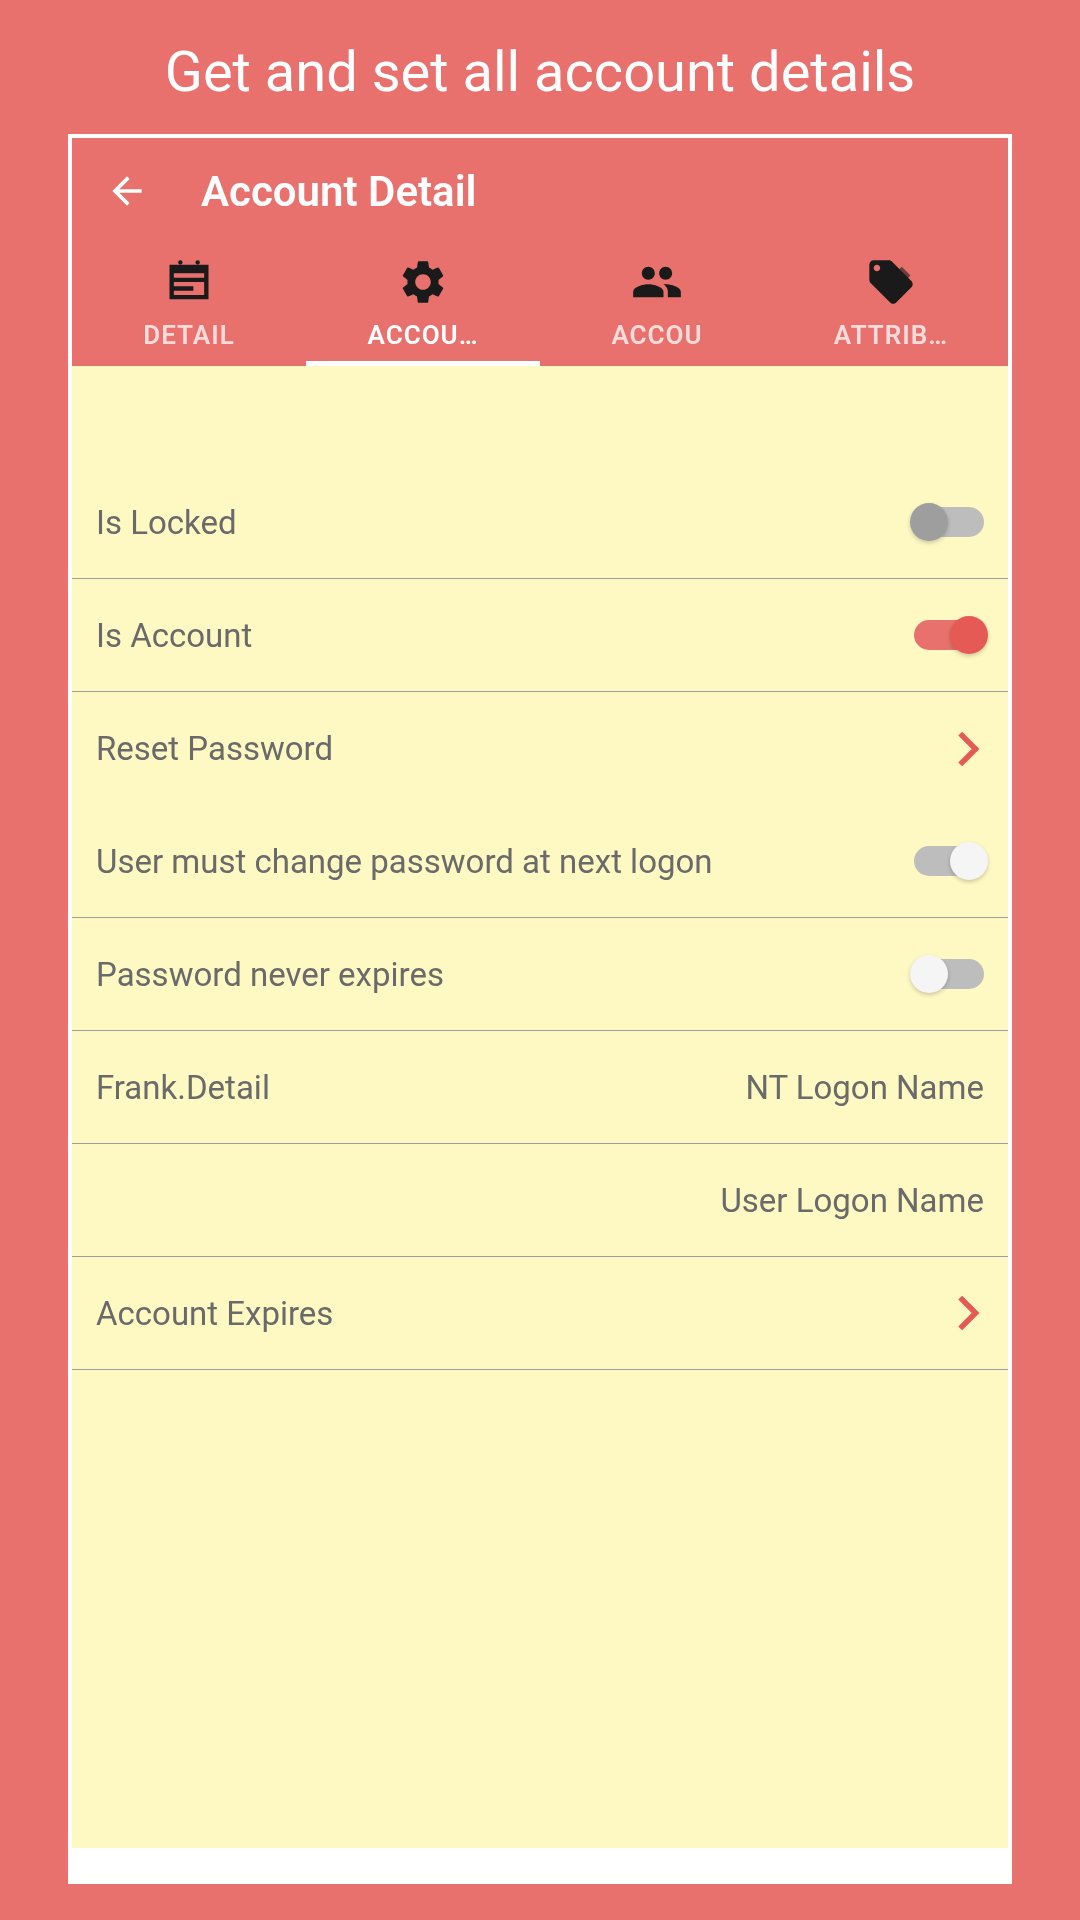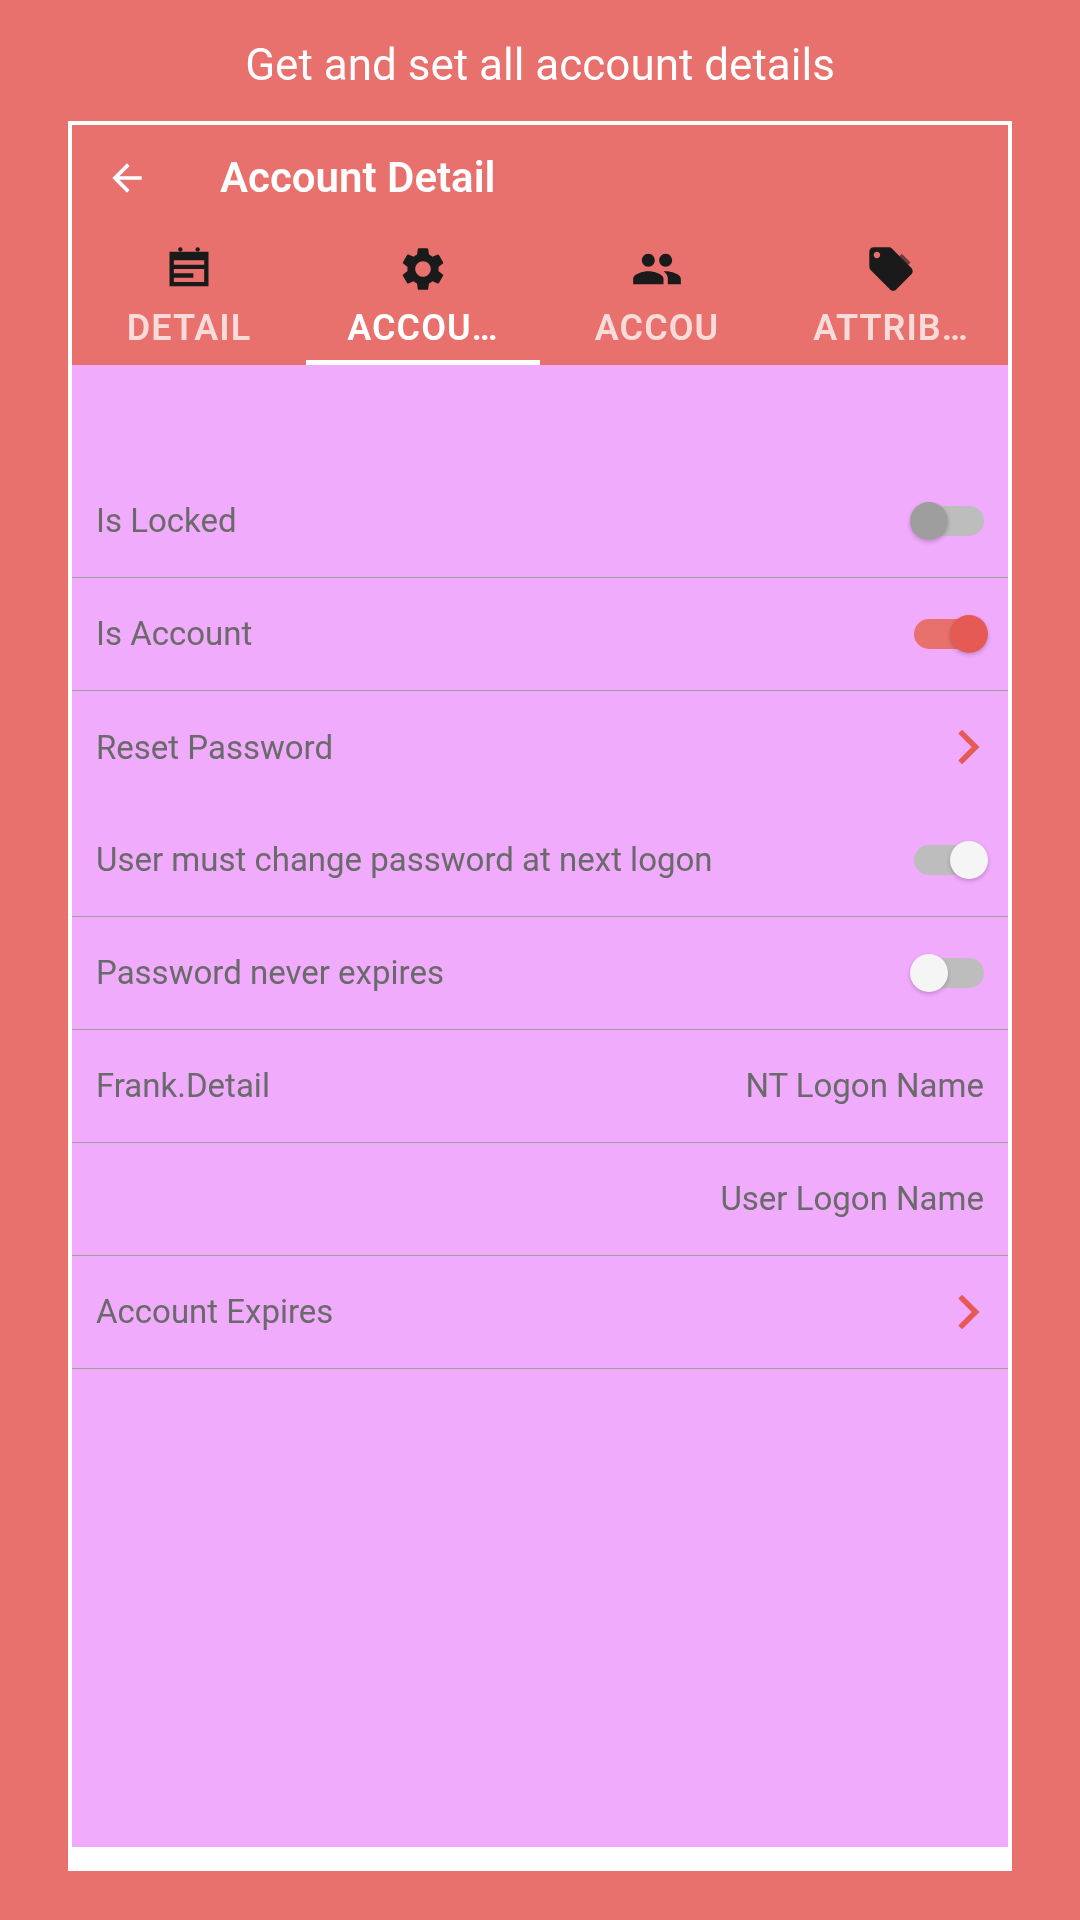--- a/index.html
+++ b/index.html
@@ -10,21 +10,21 @@
     body {
       font-family: -apple-system, BlinkMacSystemFont, 'Segoe UI', Roboto, Helvetica, Arial, sans-serif;
       background-color: #e8716d;
       width: 1080px;
       height: 1920px;
       overflow: hidden;
       position: relative;
     }
     .promo-title {
       color: white;
-      font-size: 44px;
+      font-size: 56px;
       font-weight: 400;
       text-align: center;
       padding: 40px 21px 30px;
       line-height: 1.15;
     }
     .device-frame {
       margin: 0 68px;
       background: white;
       border: 4px solid white;
       position: relative;
@@ -47,21 +47,21 @@
       align-items: center;
       justify-content: center;
     }
     .back-arrow svg {
       fill: white;
     }
     .header-title {
       color: white;
       font-size: 42px;
       font-weight: 600;
-      margin-left: 68px;
+      margin-left: 49px;
     }
     .tabs {
       display: flex;
       padding: 0;
     }
     .tab {
       flex: 1;
       text-align: center;
       padding: 12px 0 16px;
       cursor: pointer;
@@ -72,42 +72,42 @@
       justify-content: center;
       margin-bottom: 12px;
     }
     .tab-icon svg {
       width: 52px;
       height: 52px;
       fill: #1a1a1a;
     }
     .tab-label {
       color: rgba(255,255,255,0.75);
-      font-size: 36px;
+      font-size: 26px;
       font-weight: 600;
       letter-spacing: 1px;
       white-space: nowrap;
       overflow: hidden;
       text-overflow: ellipsis;
       padding: 0 8px;
     }
     .tab.active .tab-label {
       color: white;
     }
     .tab.active::after {
       content: '';
       position: absolute;
       bottom: 0;
       left: 0;
       right: 0;
       height: 5px;
       background: white;
     }
     .content {
-      background: #f0abfc;
+      background: #fef9c3;
       height: calc(100% - 260px);
       overflow: hidden;
     }
     .spacer {
       height: 100px;
     }
     .list-item {
       padding: 0 24px;
       display: flex;
       align-items: center;

